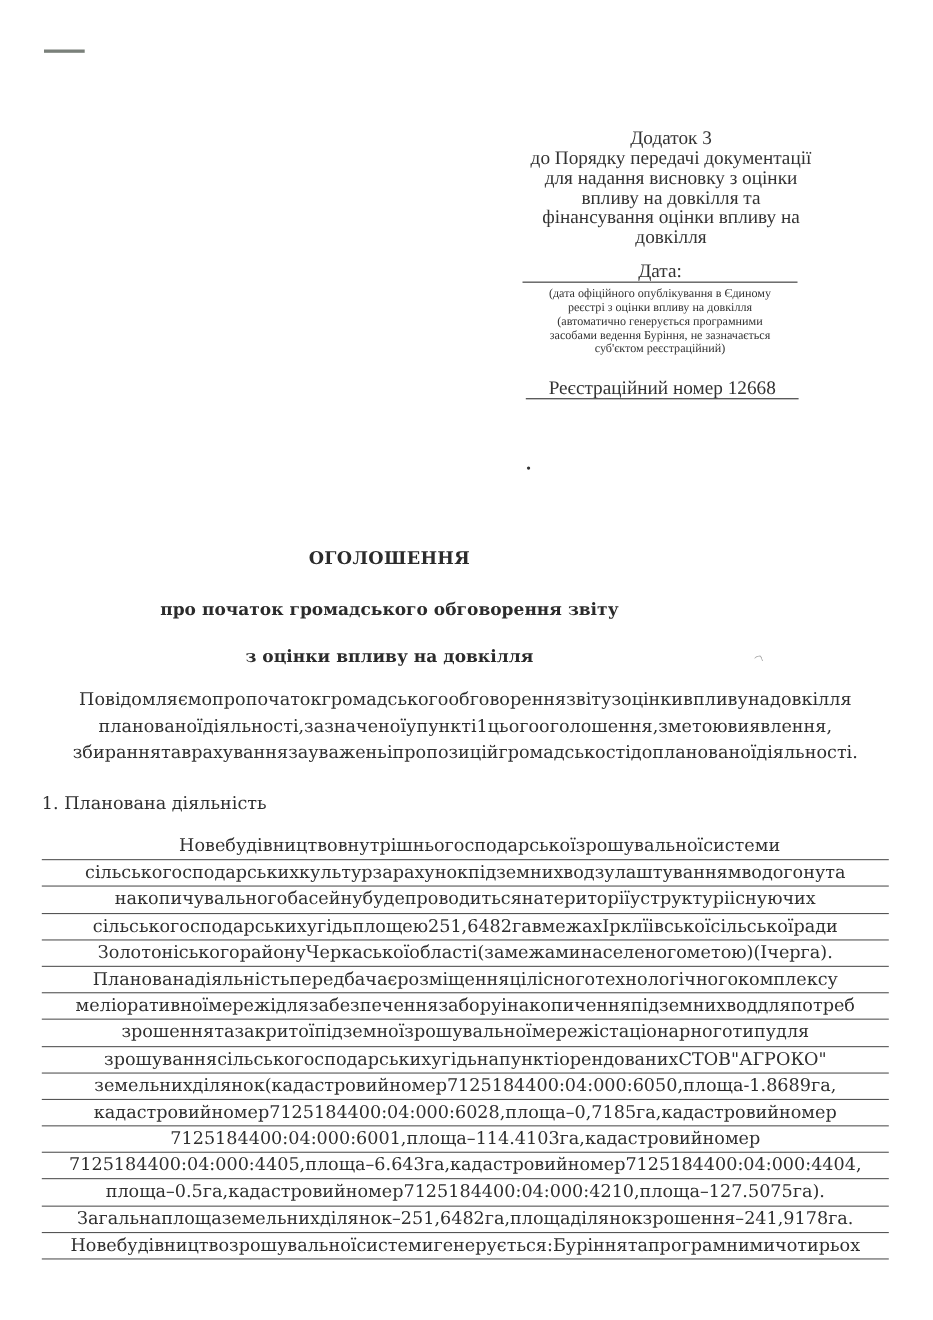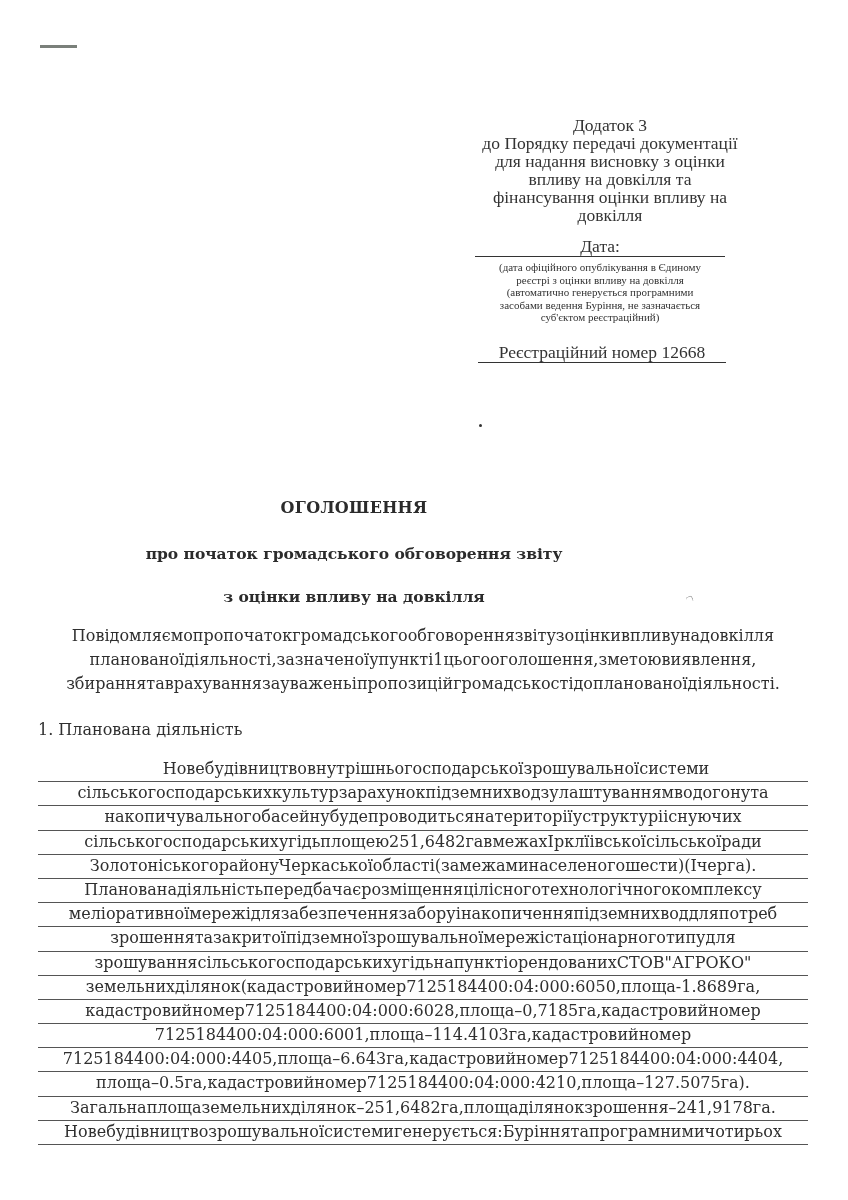--- a/index.html
+++ b/index.html
@@ -274,21 +274,21 @@
       <span>ради</span>
     </div>
   <div class="jline">
       <span>Золотоніського</span>
       <span>району</span>
       <span>Черкаської</span>
       <span>області</span>
       <span>(за</span>
       <span>межами</span>
       <span>населеного</span>
-      <span>шести)</span>
+      <span>метою)</span>
       <span>(I</span>
       <span>черга).</span>
     </div>
   <div class="jline">
       <span>Планована</span>
       <span>діяльність</span>
       <span>передбачає</span>
       <span>розміщення</span>
       <span>цілісного</span>
       <span>технологічного</span>

